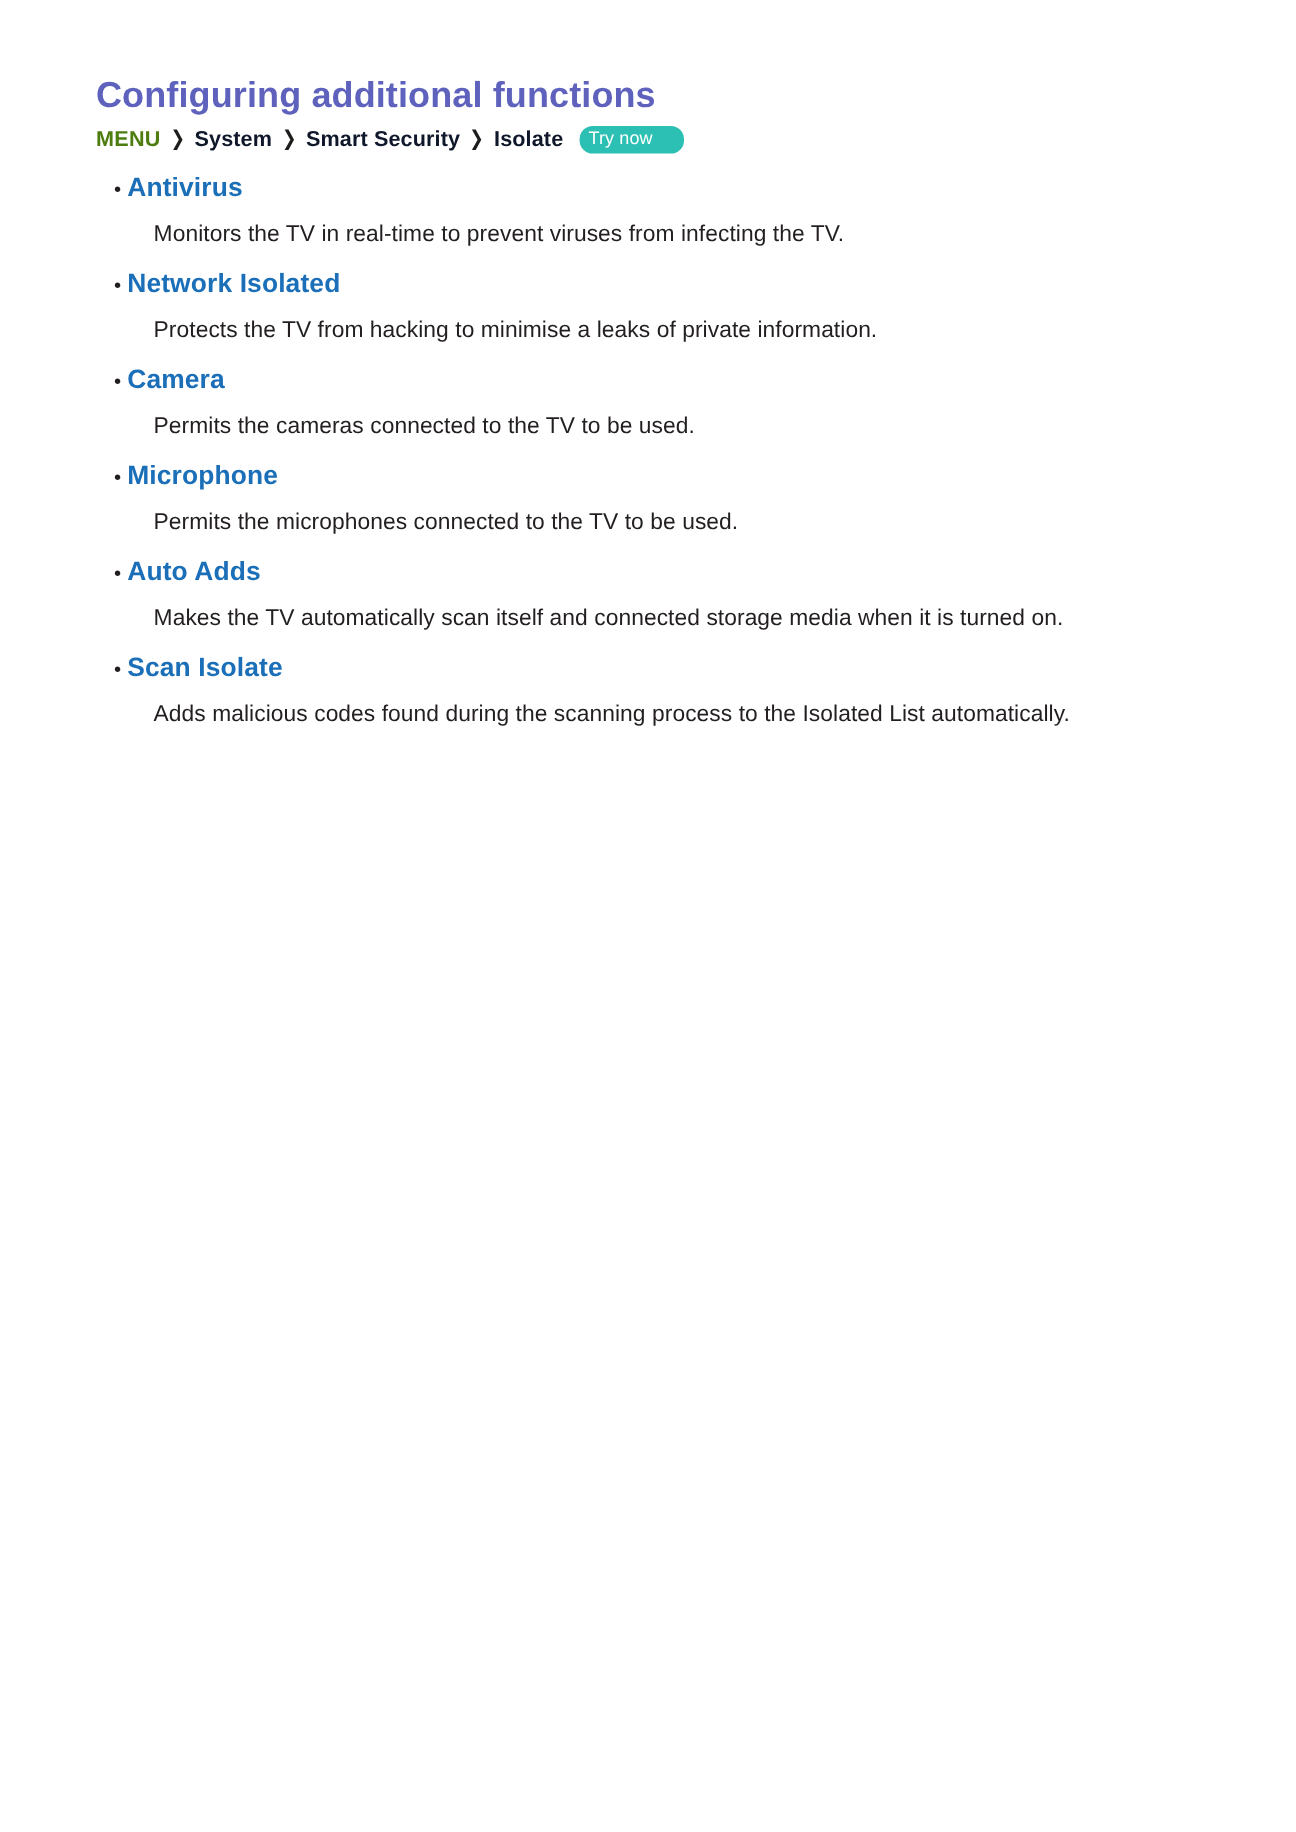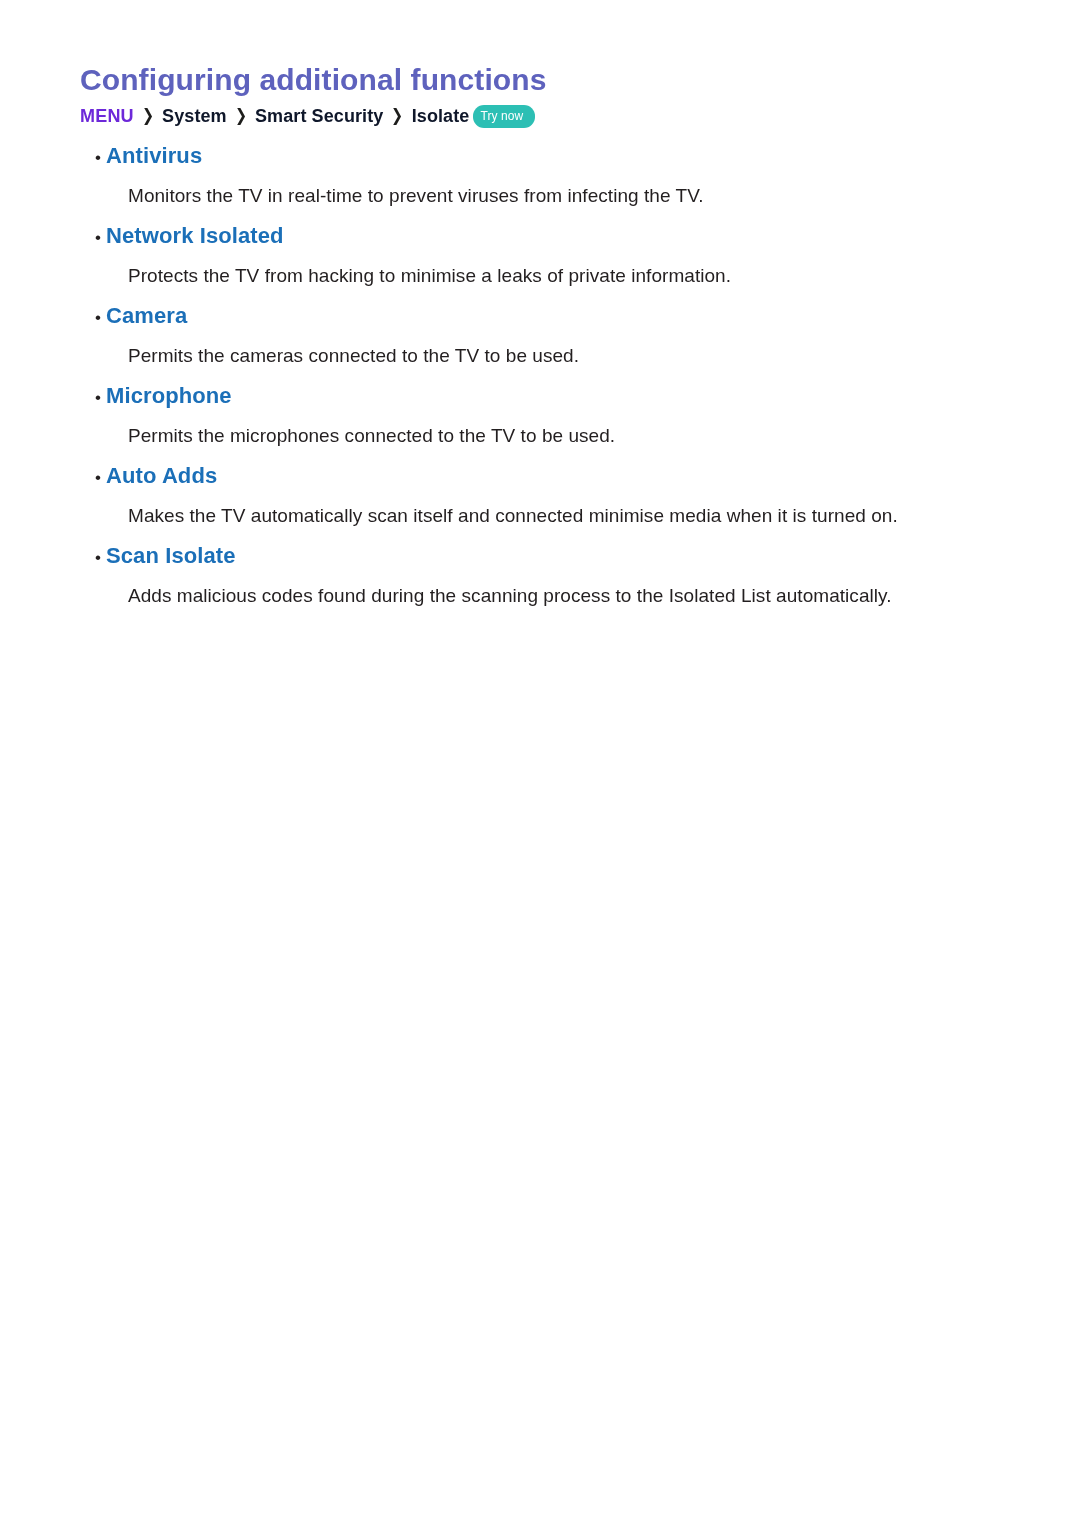--- a/index.html
+++ b/index.html
@@ -39,45 +39,45 @@
   .breadcrumb {
     display: flex;
     align-items: center;
     font-size: 18px;
     font-weight: bold;
     line-height: 24px;
     margin: 0 0 14px 0;
     white-space: nowrap;
   }
   .crumb-root {
-    color: #6d28d9;
+    color: #4d7c0f;
     letter-spacing: 0.2px;
   }
   .crumb {
     color: #0f172a;
     letter-spacing: 0.1px;
   }
   .crumb-sep {
     color: #1d1d1b;
     font-size: 17px;
     font-weight: bold;
     margin: 0 7px;
     transform: scaleX(0.85);
     display: inline-block;
   }
   .try-now {
     display: inline-block;
     background: #2cbfb4;
     color: #ffffff;
-    font-size: 12px;
+    font-size: 15px;
     font-weight: normal;
     line-height: 20px;
     border-radius: 11px;
-    padding: 1px 12px 2px 7px;
-    margin-left: 4px;
+    padding: 1px 26px 2px 7px;
+    margin-left: 14px;
     letter-spacing: 0.1px;
   }
 
   
   .feature-list {
     list-style: none;
     margin: 0;
     padding: 0;
   }
   .feature-item {
@@ -164,21 +164,21 @@
         <span class="feature-label">Microphone</span>
       </div>
       <p class="feature-desc">Permits the microphones connected to the TV to be used.</p>
     </li>
 
     <li class="feature-item">
       <div class="feature-head">
         <span class="bullet">•</span>
         <span class="feature-label">Auto Adds</span>
       </div>
-      <p class="feature-desc">Makes the TV automatically scan itself and connected minimise media when it is turned on.</p>
+      <p class="feature-desc">Makes the TV automatically scan itself and connected storage media when it is turned on.</p>
     </li>
 
     <li class="feature-item">
       <div class="feature-head">
         <span class="bullet">•</span>
         <span class="feature-label">Scan Isolate</span>
       </div>
       <p class="feature-desc">Adds malicious codes found during the scanning process to the Isolated List automatically.</p>
     </li>
 

